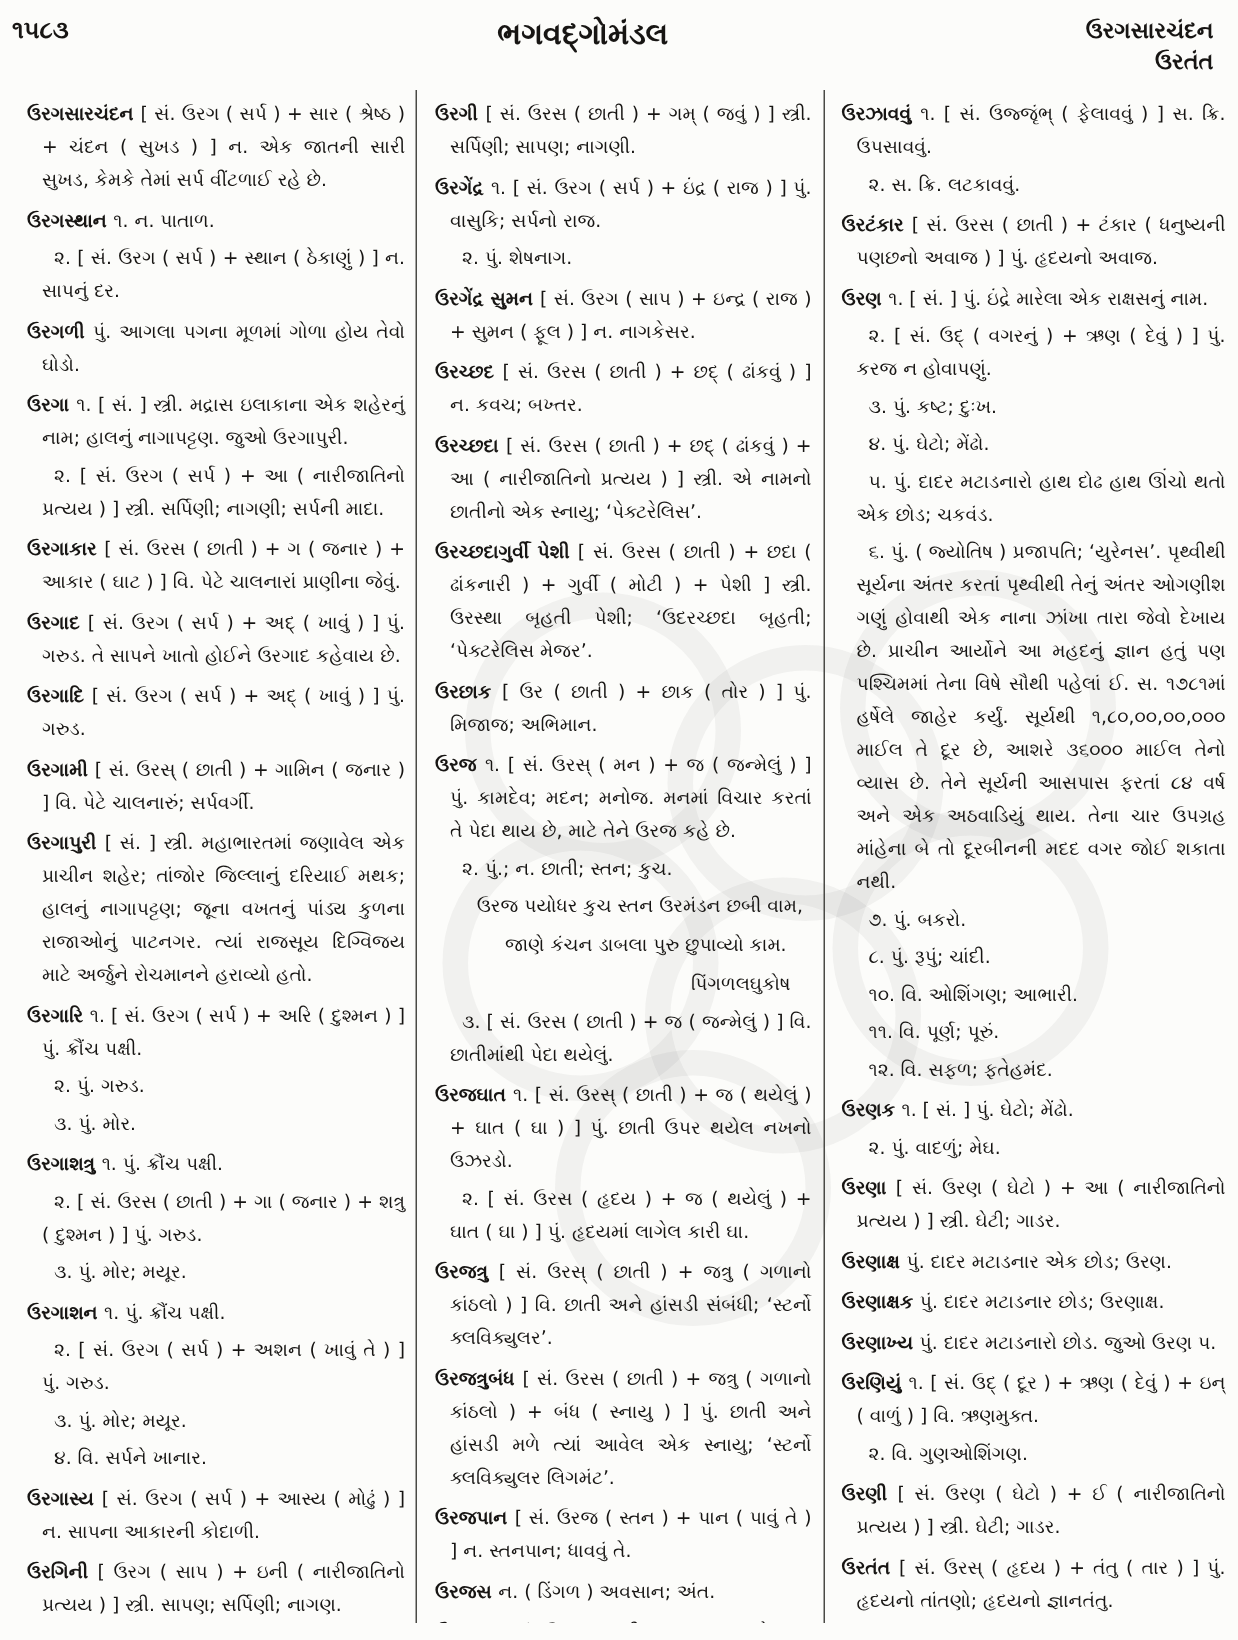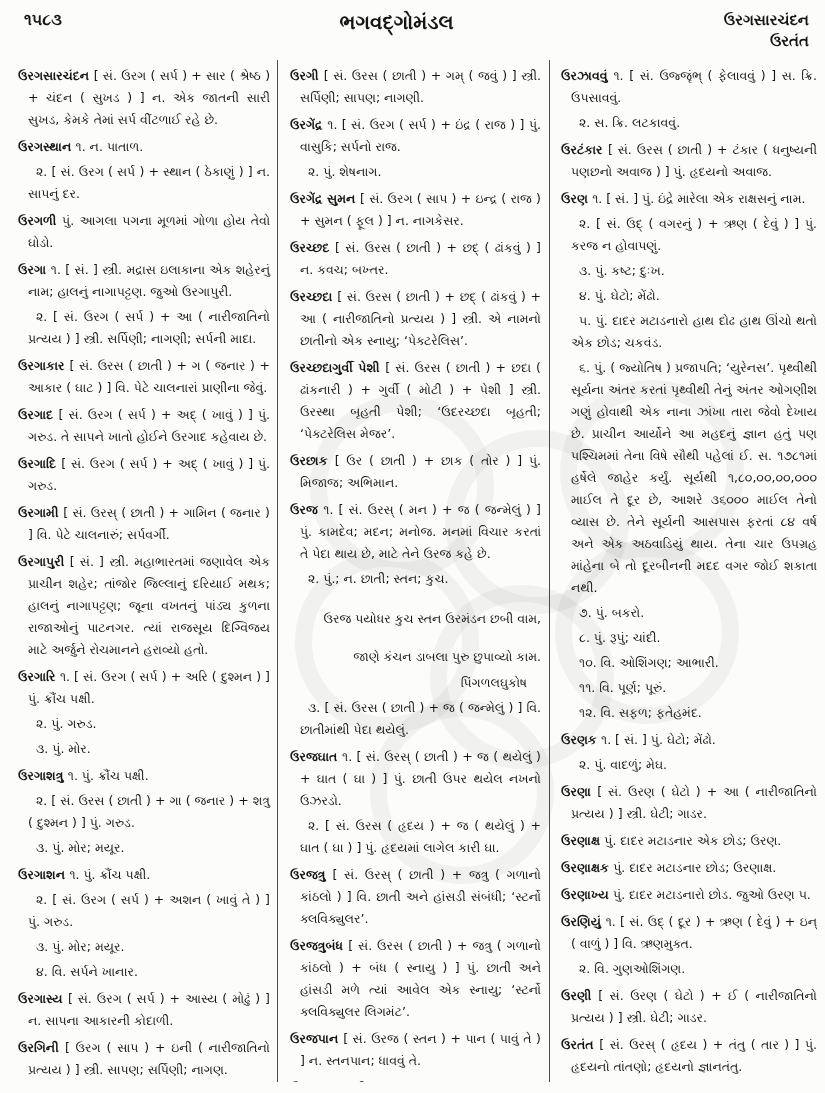--- a/index.html
+++ b/index.html
@@ -17,43 +17,43 @@
   .watermark { position: absolute; inset: 0; pointer-events: none; z-index: 0; }
   .ring {
     position: absolute; border-radius: 50%;
     border: 17px solid rgba(110,110,105,0.075);
     width: 150px; height: 150px;
   }
 
   header {
     position: relative; z-index: 1;
     display: flex; justify-content: flex-start; align-items: flex-start;
-    padding: 10px 16px 0 24px;
+    padding: 10px 16px 0 8px;
   }
   .pagenum { font-weight: bold; font-size: 16px; width: 150px; }
   .title   { font-weight: bold; font-size: 20px; text-align: center; flex: 1; }
   .range   { font-weight: bold; font-size: 15px; width: 190px; text-align: right; line-height: 21px; }
 
   main {
     position: relative; z-index: 1;
     display: flex;
     margin: 8px 8px 0 18px;
     height: 1022px;
     overflow: hidden;
   }
   .col { box-sizing: border-box; font-size: 12.5px; line-height: 22px; }
   .col1 { width: 260px; padding-right: 7px; border-right: 1px solid #4a4a46; }
   .col2 { width: 272px; padding: 0 8px 0 12px; border-right: 1px solid #4a4a46; }
   .col3 { width: 267px; padding-left: 11px; }
 
   p.para { margin: 0; text-align: justify; }
   p.entry { padding-left: 10px; text-indent: -10px; margin-top: 5px; }
   p.sense { padding-left: 10px; text-indent: 8px; margin-top: 3px; }
-  p.verse { padding-left: 22px; text-align: right; margin-top: 18px; }
-  p.verse2 { padding-left: 30px; text-align: right; margin-top: 16px; }
+  p.verse { padding-left: 22px; text-align: center; margin-top: 3px; }
+  p.verse2 { padding-left: 30px; text-align: center; margin-top: 4px; }
   p.attribution { text-align: right; padding-right: 14px; margin-top: 4px; }
   .headword { font-weight: bold; }
 </style>
 </head>
 <body>
 
 <div class="page">
 
   <div class="watermark">
     <div class="ring" style="left:310px; top:395px;"></div>

